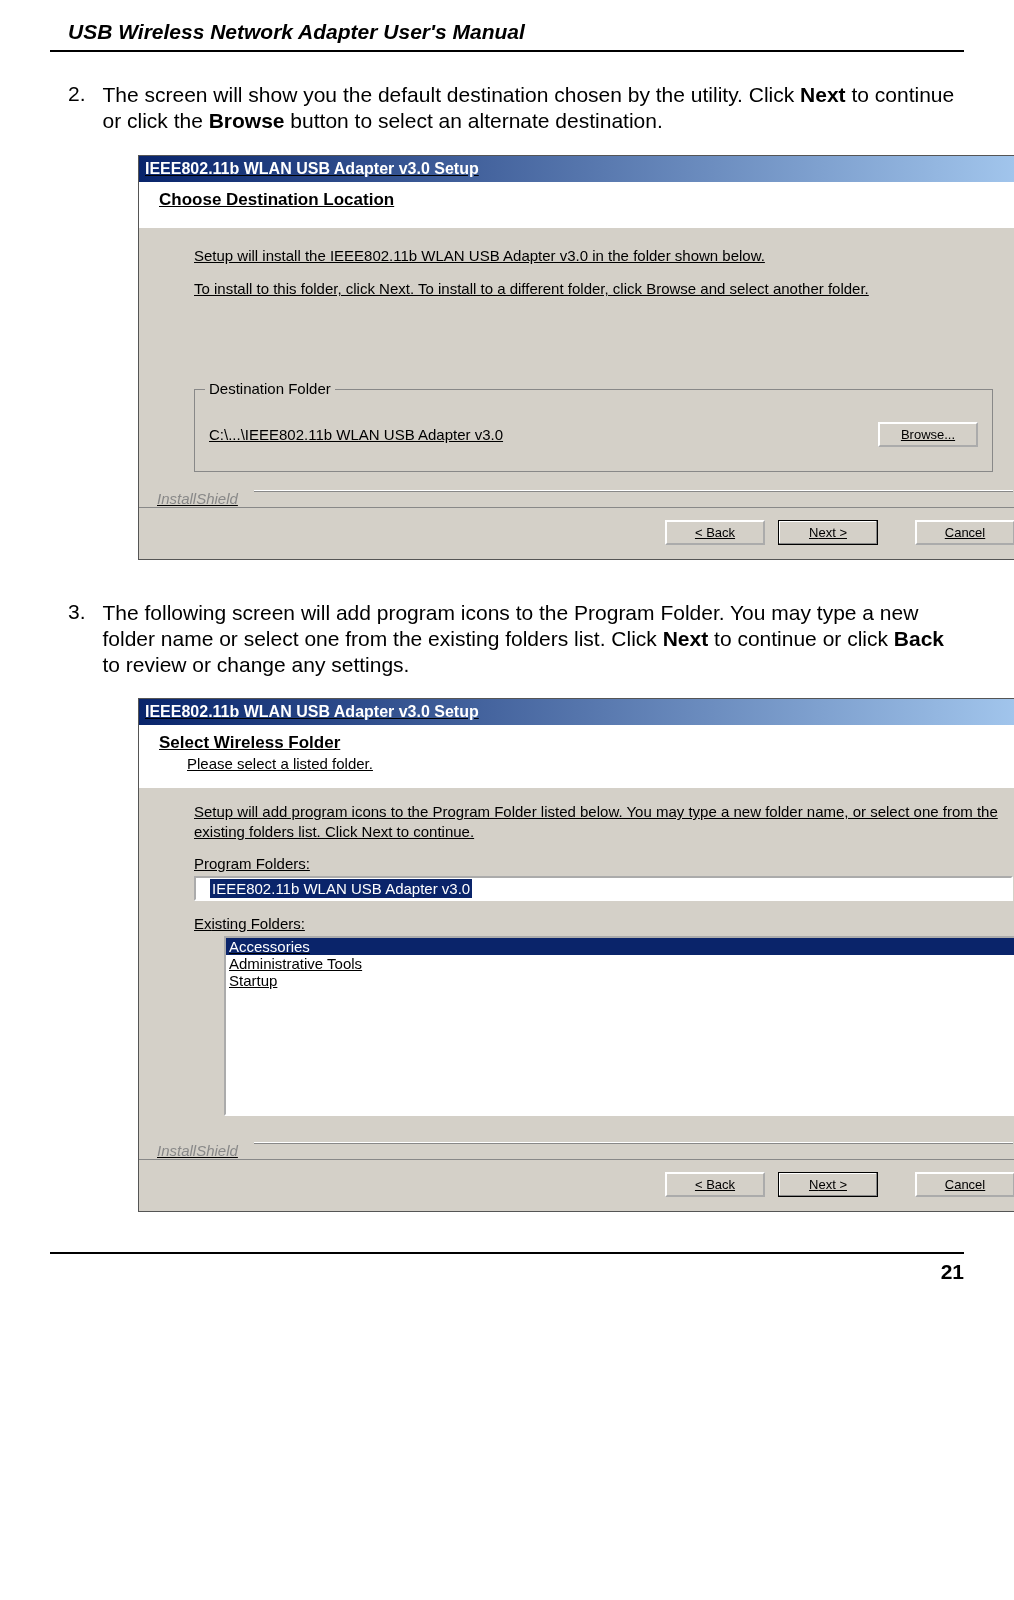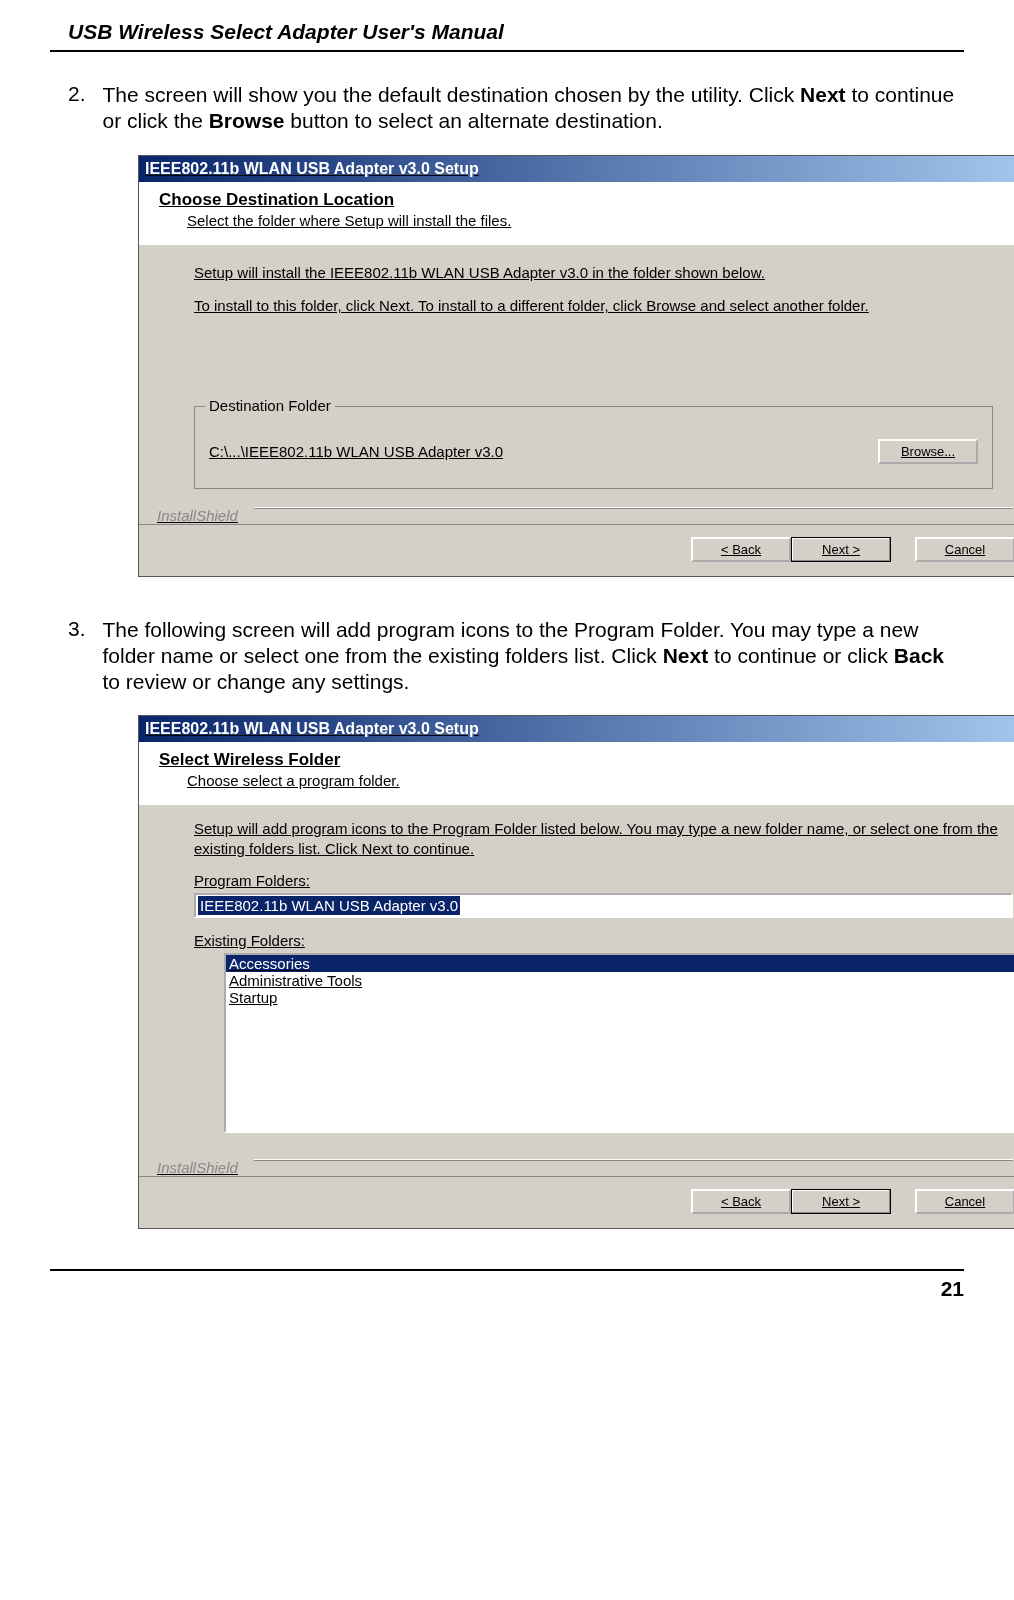--- a/index.html
+++ b/index.html
@@ -134,32 +134,32 @@
     }
     .installshield {
       color: #888;
       font-style: italic;
       font-size: 15px;
       margin-right: 10px;
     }
     .btn-row {
       margin-left: auto;
       display: flex;
-      gap: 0;
+      gap: 13px;
     }
     .btn-row .win-btn { margin-left: 0px; }
     .btn-row .cancel { margin-left: 24px; }
     .u { text-decoration: underline; }
     .label { font-size: 15px; margin-bottom: 4px; display: block; }
     .text-input {
       width: 100%;
       border: 2px inset #fff;
       background: #fff;
       font-size: 15px;
-      padding: 1px 2px;
+      padding: 1px 14px;
     }
     .text-input .sel {
       background: #0a246a;
       color: #fff;
       padding: 1px 2px;
       display: inline-block;
     }
     .listbox {
       width: 100%;
       height: 180px;
@@ -198,37 +198,36 @@
       font-weight: bold;
       font-size: 21px;
     }
     .is-line { display:flex; }
     .is-hr { flex:1; border-top:1px solid #fff; border-bottom:1px solid #888; height:2px; margin-left:6px; }
   </style>
 </head>
 <body>
 
 <div class="page">
-  <div class="header">USB Wireless Select Adapter User's Manual</div>
+  <div class="header">USB Wireless Network Adapter User's Manual</div>
 
   <div class="step">
     <span class="step-num">2.</span>
     <span class="step-text">
       <span>The screen will show you the default destination chosen by the utility. Click </span><span class="b">Next</span><span> to continue or click the </span><span class="b">Browse</span><span> button to select an alternate destination.</span>
     </span>
   </div>
 
   <div class="installer">
     <div class="titlebar">
       <span>IEEE802.11b WLAN USB Adapter v3.0 Setup</span>
       <span class="close-btn">×</span>
     </div>
     <div class="white-area">
       <div class="wh-title">Choose Destination Location</div>
-      <div class="wh-sub">Select the folder where Setup will install the files.</div>
     </div>
     <div class="gray-area">
       <p>Setup will install the IEEE802.11b WLAN USB Adapter v3.0 in the folder shown below.</p>
       <p>To install to this folder, click Next. To install to a different folder, click Browse and select another folder.</p>
       <div class="fieldset">
         <span class="legend">Destination Folder</span>
         <div class="fieldset-inner">
           <span class="path-text">C:\...\IEEE802.11b WLAN USB Adapter v3.0</span>
           <button class="win-btn"><span>Browse...</span></button>
         </div>
@@ -256,21 +255,21 @@
     </span>
   </div>
 
   <div class="installer">
     <div class="titlebar">
       <span>IEEE802.11b WLAN USB Adapter v3.0 Setup</span>
       <span class="close-btn">×</span>
     </div>
     <div class="white-area">
       <div class="wh-title">Select Wireless Folder</div>
-      <div class="wh-sub">Choose select a program folder.</div>
+      <div class="wh-sub">Please select a listed folder.</div>
     </div>
     <div class="gray-area gray-area2">
       <p>Setup will add program icons to the Program Folder listed below.  You may type a new folder name, or select one from the existing folders list.  Click Next to continue.</p>
       <span class="label"><span class="u">P</span><span>rogram Folders:</span></span>
       <div class="text-input" style="margin-bottom:14px;">
         <span class="sel">IEEE802.11b WLAN USB Adapter v3.0</span>
       </div>
       <span class="label"><span>E</span><span class="u">x</span><span>isting Folders:</span></span>
       <div class="listbox">
         <div class="item sel">Accessories</div>

